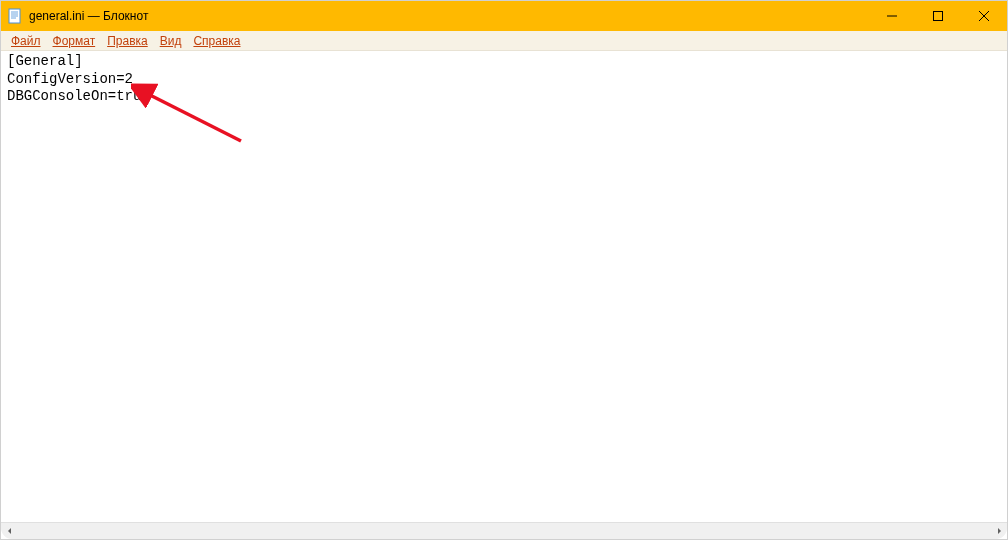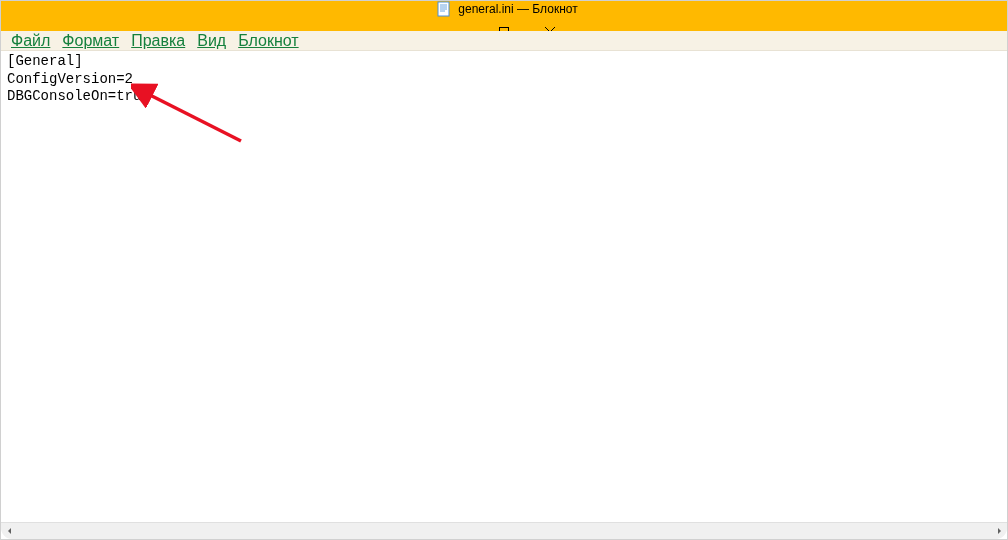--- a/index.html
+++ b/index.html
@@ -1,25 +1,25 @@
 <!DOCTYPE html>
 <html><head>
   <meta charset="utf-8">
   <style>
     * { margin: 0; padding: 0; box-sizing: border-box; }
     body { font-family: 'Segoe UI', Tahoma, sans-serif; background: #fff; width: 1008px; height: 540px; overflow: hidden; }
     .window { width: 100%; height: 100%; display: flex; flex-direction: column; border: 1px solid #d0d0d0; }
-    .titlebar { background: #ffb900; height: 30px; display: flex; align-items: center; justify-content: space-between; flex-direction: column; }
+    .titlebar { background: #ffb900; height: 30px; display: flex; align-items: center; justify-content: space-between; }
     .titlebar-left { display: flex; align-items: center; padding-left: 6px; }
     .app-icon { width: 16px; height: 16px; margin-right: 6px; display: flex; align-items: center; justify-content: center; }
     .title-text { font-size: 12px; color: #000; }
     .window-controls { display: flex; height: 100%; }
     .win-btn { width: 46px; height: 30px; display: flex; align-items: center; justify-content: center; cursor: pointer; }
     .menubar { background: #f7f2e5; height: 20px; display: flex; align-items: center; padding: 0 4px; border-bottom: 1px solid #e8e2d4; }
-    .menu-item { font-size: 16px; color: #15803d; padding: 2px 6px; cursor: pointer; text-decoration: underline; text-decoration-color: #000; text-underline-offset: 1px; }
+    .menu-item { font-size: 12px; color: #c2410c; padding: 2px 6px; cursor: pointer; text-decoration: underline; text-decoration-color: #000; text-underline-offset: 1px; }
     .content-area { flex: 1; position: relative; overflow: hidden; border-radius: 11px; }
     .text-content { font-family: Consolas, 'Courier New', monospace; font-size: 14px; padding: 2px 6px; white-space: pre; line-height: 1.25; }
     .scrollbar-h { position: absolute; bottom: 0; left: 0; right: 0; height: 17px; background: #f0f0f0; border-top: 1px solid #e0e0e0; display: flex; align-items: center; justify-content: space-between; }
     .scroll-arrow { width: 17px; height: 17px; display: flex; align-items: center; justify-content: center; cursor: pointer; color: #606060; font-size: 10px; }
     .annotation-arrow { position: absolute; pointer-events: none; }
     .ml { text-decoration: none; }
     .ml .u { text-decoration: underline; }
   </style>
 </head>
 <body>
@@ -56,21 +56,21 @@
           </svg>
       </div>
     </div>
   </div>
 
   <div class="menubar">
     <span class="menu-item ml"><span class="u">Файл</span></span>
     <span class="menu-item ml"><span class="u">Формат</span></span>
     <span class="menu-item ml"><span class="u">Правка</span></span>
     <span class="menu-item ml"><span class="u">Вид</span></span>
-    <span class="menu-item ml"><span class="u">Блокнот</span></span>
+    <span class="menu-item ml"><span class="u">Справка</span></span>
   </div>
 
   <div class="content-area">
     <div class="text-content"><span>[General]</span>
 <span>ConfigVersion=2</span>
 <span>DBGConsoleOn=true</span></div>
 
     <svg class="annotation-arrow" style="left:130px; top:30px;" width="120" height="70" viewBox="0 0 120 70">
       <defs>
         <marker id="arrowhead" markerWidth="8" markerHeight="8" refX="2" refY="4" orient="auto">

